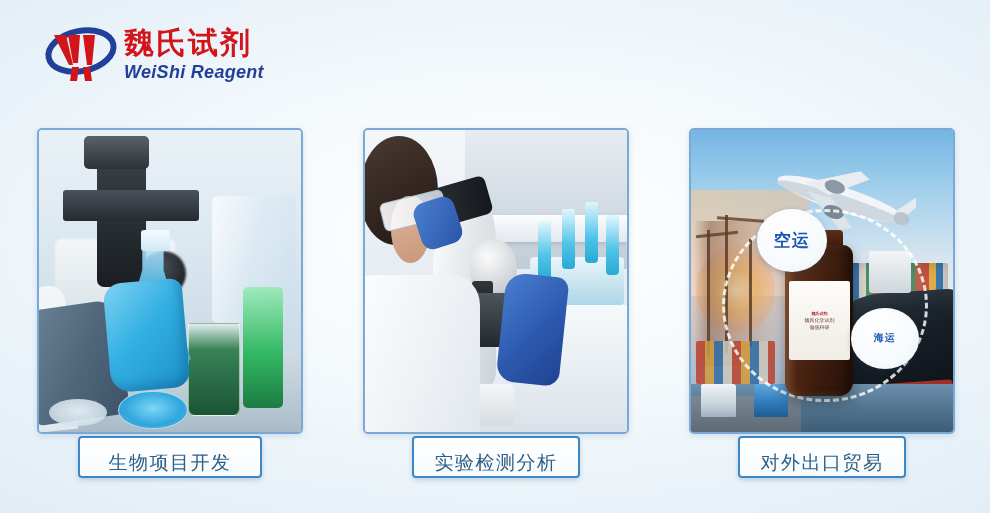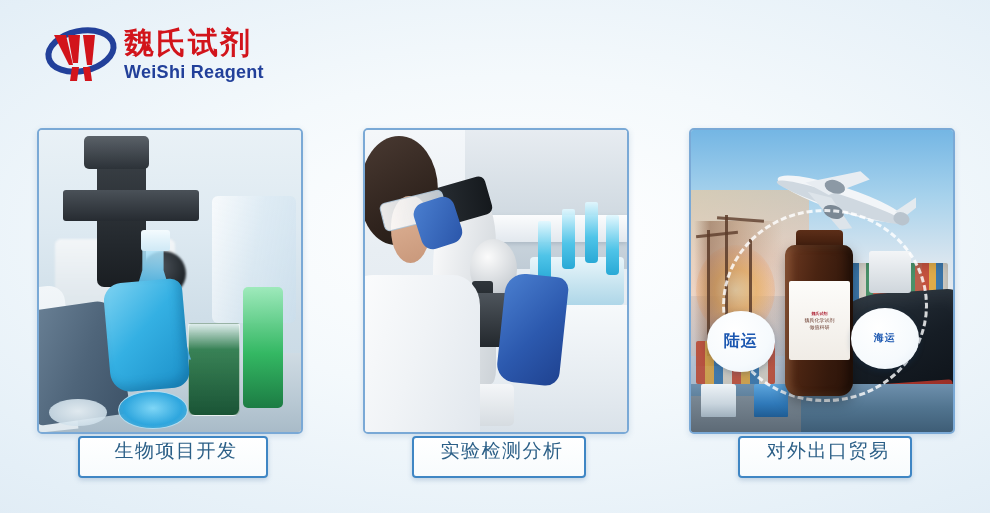--- a/index.html
+++ b/index.html
@@ -52,20 +52,21 @@
     color: #d2141b;
     letter-spacing: 2px;
     font-family: "DejaVu Sans", "Liberation Sans", sans-serif;
   }
   .logo-en {
     margin-top: 5px;
     font-size: 18px;
     font-weight: bold;
     color: #22409a;
     letter-spacing: 0.3px;
+    font-style: italic;
   }
 
   
   #title-banner {
     position: absolute;
     left: 287px;
     top: 33px;
     width: 412px;
     height: 56px;
     border-radius: 28px;
@@ -458,23 +459,22 @@
 
   
   .caption {
     position: absolute;
     height: 38px;
     border: 2px solid #3f86c4;
     border-radius: 4px;
     background: linear-gradient(180deg, #ffffff 0%, #f7fbfd 100%);
     box-shadow: 0 2px 5px rgba(50,100,150,0.25);
     display: flex;
-    align-items: flex-start;
+    align-items: flex-end;
     justify-content: center;
-    padding-left: 6px;
   }
   .caption span {
     color: #2b5f87;
     font-size: 19px;
     letter-spacing: 1.5px;
     font-family: "DejaVu Sans", "Liberation Sans", sans-serif;
   }
   .cap1 { left: 78px;  top: 436px; width: 180px; }
   .cap2 { left: 412px; top: 436px; width: 164px; }
   .cap3 { left: 738px; top: 436px; width: 164px; }
@@ -590,22 +590,22 @@
         <div class="dashring"></div>
 
         <div class="bottle-cap"></div>
         <div class="bottle"></div>
         <div class="bottle-label">
           <div class="bl-logo">魏氏试剂</div>
           <div class="bl-line">魏氏化学试剂</div>
           <div class="bl-line">做值科研</div>
         </div>
 
-        <div class="badge badge-land">
-          <span>陆运</span>
+        <div class="badge badge-air">
+          <span>空运</span>
         </div>
         <div class="badge badge-sea">
           <span>海运</span>
         </div>
       </div>
     </div>
   </div>
 
   <div class="caption cap1">
     <span>生物项目开发</span>

